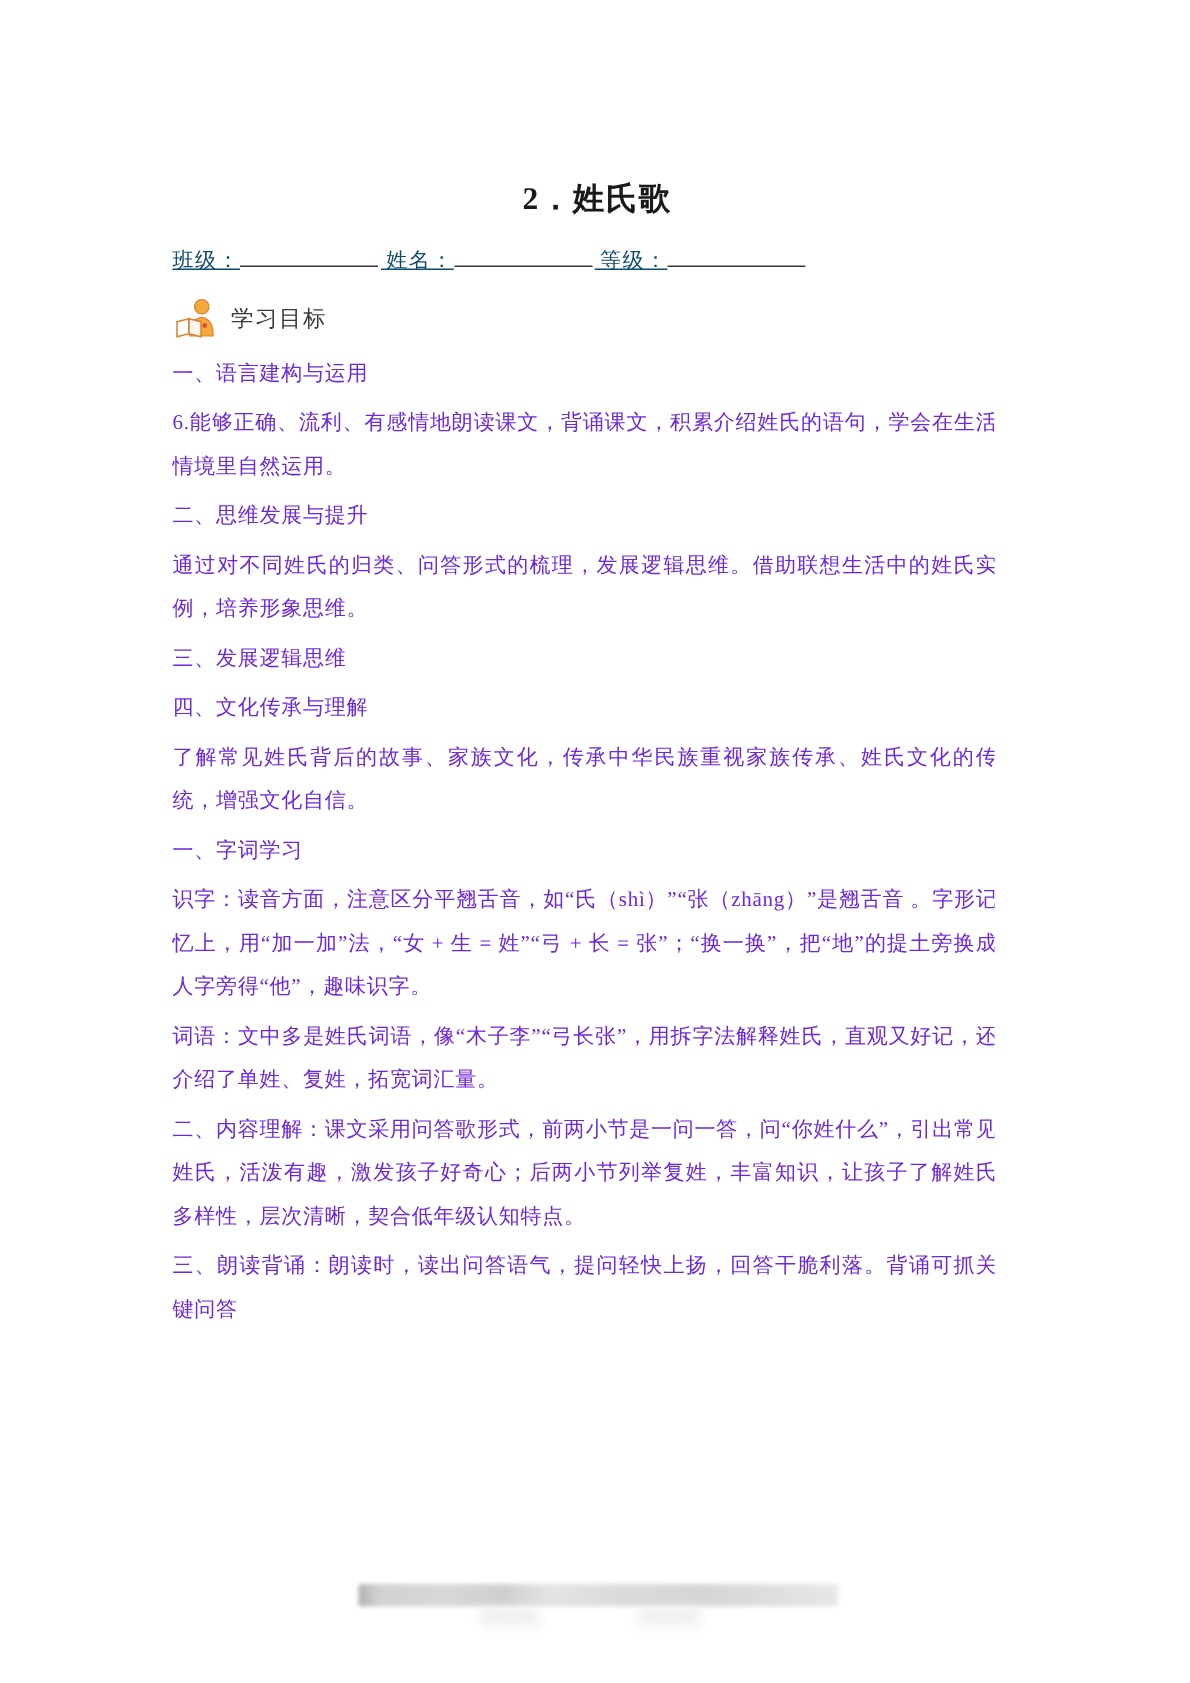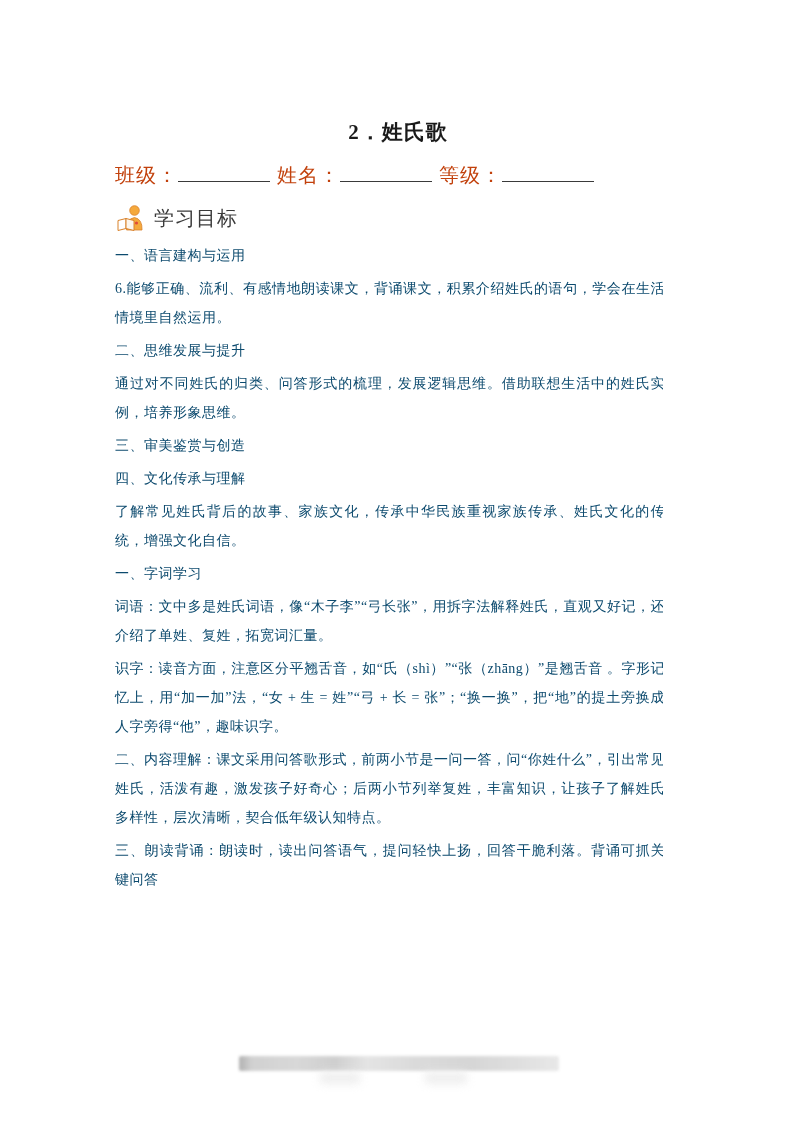--- a/index.html
+++ b/index.html
@@ -13,37 +13,37 @@
   }
   .content{
     position:absolute;
     left:115px;top:118px;width:566px;
   }
   .title{
     font-size:21px;font-weight:bold;color:#1a1a1a;
     text-align:center;margin:0 0 16px 0;letter-spacing:1px;
   }
   .id-line{
-    font-size:20px;margin:0 0 14px 0;color:#c2410c;
+    font-size:14px;margin:0 0 14px 0;color:#0c4a6e;text-decoration:underline;
   }
   .id-line .label{letter-spacing:1px;}
   .blank{
     display:inline-block;width:92px;height:15px;
     border-bottom:1px solid #3a3a3a;
     vertical-align:baseline;margin-right:2px;
   }
   .section-head{
     display:flex;align-items:center;gap:9px;
     margin:8px 0 8px 0;
   }
   .section-head .icon{width:30px;height:30px;flex:0 0 auto;display:inline-block;}
-  .section-label{font-size:20px;color:#3a3a3a;letter-spacing:1px;}
+  .section-label{font-size:15px;color:#3a3a3a;letter-spacing:1px;}
   p.line{
     font-size:14px;line-height:29px;margin:0 16px 4px 0;
-    text-align:justify;color:#0c4a6e;
+    text-align:justify;color:#6d28d9;
     letter-spacing:0.5px;
   }
   .watermark{
     position:absolute;left:239px;top:1056px;width:320px;height:15px;
     filter:blur(1.5px);opacity:.8;border-radius:2px;
     background:linear-gradient(90deg,#9e9e9e 0%,#c6c6c6 4%,#cfcfcf 18%,#c3c3c3 30%,#dedede 40%,#d2d2d2 55%,#cccccc 72%,#d8d8d8 88%,#e3e3e3 100%);
   }
   .watermark-blob{
     position:absolute;height:12px;background:#ededed;
     filter:blur(4px);opacity:.9;border-radius:3px;
@@ -75,28 +75,28 @@
           <path d="M19 17.5 L11 15.5 L11 25.5 L19 27.5 Z" fill="#FDF6EC" stroke="#D9822B" stroke-width="1"></path>
         </svg>
       </span>
       <span class="section-label">学习目标</span>
     </div>
 
     <p class="line">一、语言建构与运用</p>
     <p class="line">6.能够正确、流利、有感情地朗读课文，背诵课文，积累介绍姓氏的语句，学会在生活情境里自然运用。</p>
     <p class="line">二、思维发展与提升</p>
     <p class="line">通过对不同姓氏的归类、问答形式的梳理，发展逻辑思维。借助联想生活中的姓氏实例，培养形象思维。</p>
-    <p class="line">三、审美鉴赏与创造</p>
+    <p class="line">三、发展逻辑思维</p>
     <p class="line">四、文化传承与理解</p>
     <p class="line">了解常见姓氏背后的故事、家族文化，传承中华民族重视家族传承、姓氏文化的传统，增强文化自信。</p>
 
 
     <p class="line">一、字词学习</p>
+    <p class="line">识字：读音方面，注意区分平翘舌音，如“氏（shì）”“张（zhāng）”是翘舌音 。字形记忆上，用“加一加”法，“女 + 生 = 姓”“弓 + 长 = 张”；“换一换”，把“地”的提土旁换成人字旁得“他”，趣味识字。</p>
     <p class="line">词语：文中多是姓氏词语，像“木子李”“弓长张”，用拆字法解释姓氏，直观又好记，还介绍了单姓、复姓，拓宽词汇量。</p>
-    <p class="line">识字：读音方面，注意区分平翘舌音，如“氏（shì）”“张（zhāng）”是翘舌音 。字形记忆上，用“加一加”法，“女 + 生 = 姓”“弓 + 长 = 张”；“换一换”，把“地”的提土旁换成人字旁得“他”，趣味识字。</p>
     <p class="line">二、内容理解：课文采用问答歌形式，前两小节是一问一答，问“你姓什么”，引出常见姓氏，活泼有趣，激发孩子好奇心；后两小节列举复姓，丰富知识，让孩子了解姓氏多样性，层次清晰，契合低年级认知特点。</p>
     <p class="line">三、朗读背诵：朗读时，读出问答语气，提问轻快上扬，回答干脆利落。背诵可抓关键问答</p>
 
   </div>
 
   <div class="watermark"></div>
   <div class="watermark-blob blob-1"></div>
   <div class="watermark-blob blob-2"></div>
 </div>
 

